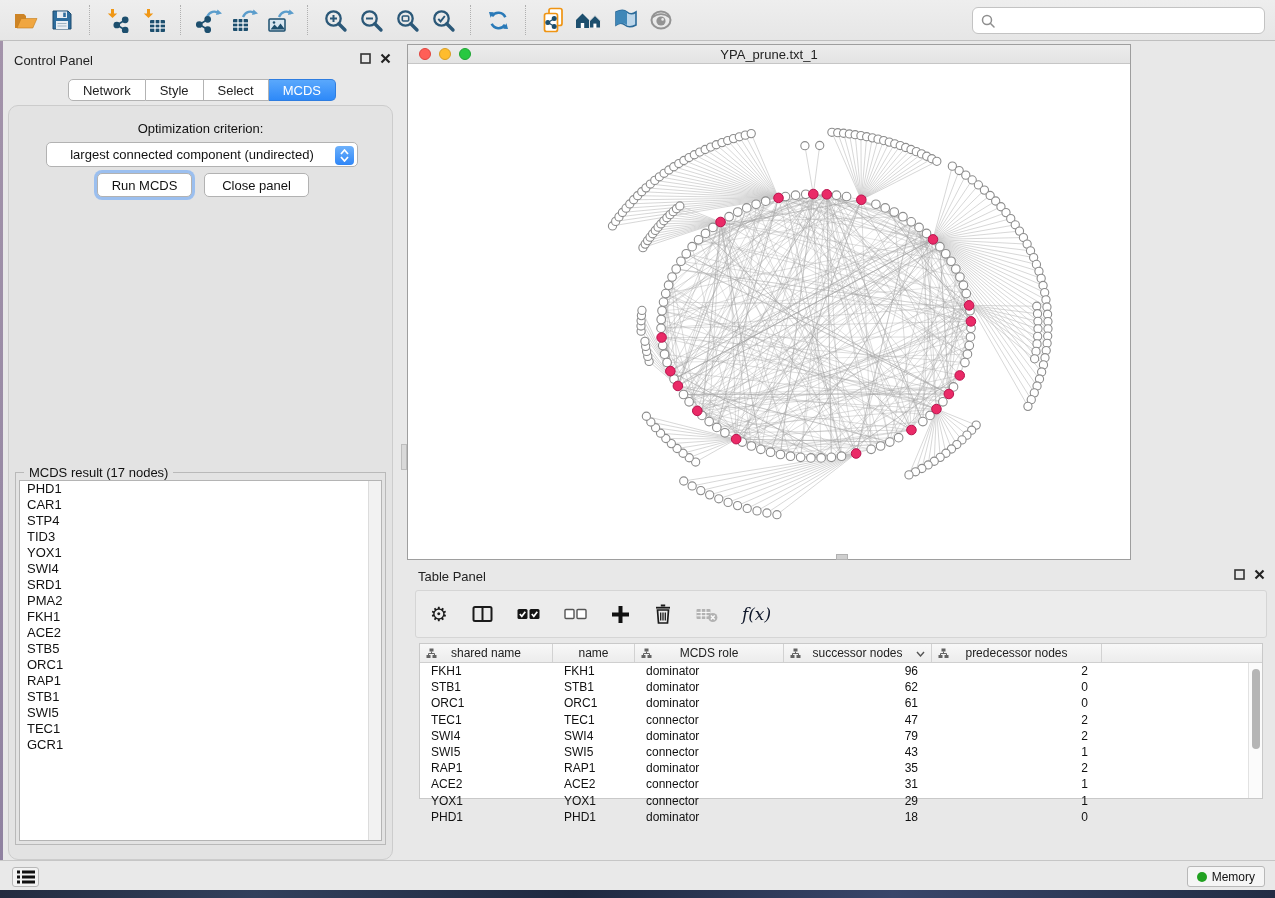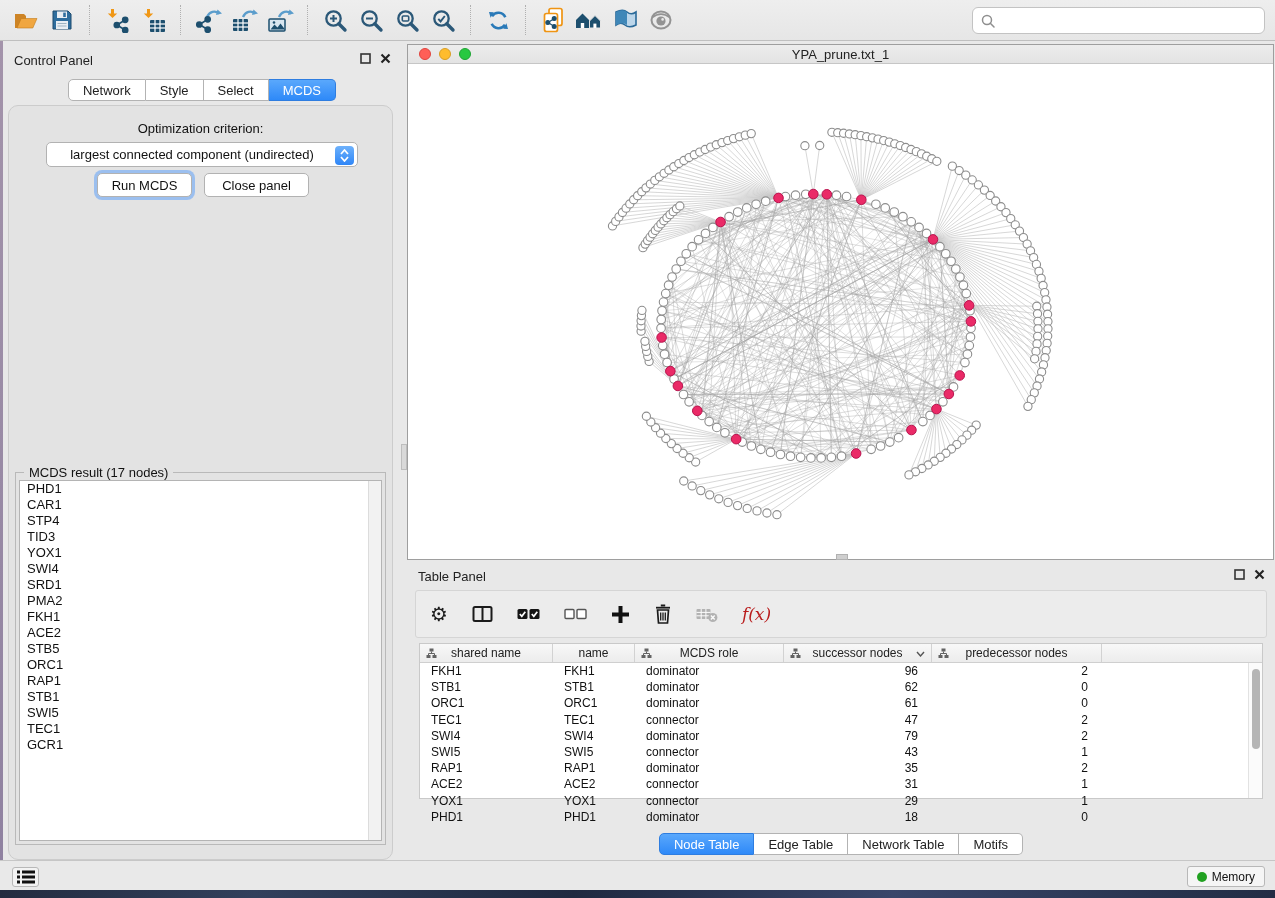--- a/index.html
+++ b/index.html
@@ -48,35 +48,35 @@
   .btn-close { left:195px; width:105px; }
   .groupbox { position:absolute; left:6px; width:371px; top:366px; height:373px; border:1px solid #b9b9b9; }
   .groupbox-title { position:absolute; top:-8px; left:8px; background:#e3e3e3; padding:0 5px; font-size:13px; color:#111; }
   .mcds-list { position:absolute; left:3px; right:3px; top:7px; bottom:3px; background:#fff; border:1px solid #b4b4b4; overflow:hidden; }
   .mcds-item { font-size:13px; height:16px; line-height:16px; padding-left:7px; color:#111; }
   .mcds-scroll { position:absolute; right:1px; top:1px; bottom:1px; width:13px; background:#f2f2f2; border-left:1px solid #dcdcdc; }
 
   .v-divider-handle { position:absolute; left:401px; top:444px; width:6px; height:26px; background:#d9d9d9; border:1px solid #bdbdbd; }
 
   
-  .netwin { position:absolute; left:407px; top:44px; width:867px; height:516px; border:1px solid #9e9e9e; background:#fff; }
+  .netwin { position:absolute; left:407px; top:44px; width:724px; height:516px; border:1px solid #9e9e9e; background:#fff; }
   .netwin-titlebar { position:relative; height:19px; background:linear-gradient(#ececec,#e3e3e3); border-bottom:1px solid #c6c6c6;
     display:flex; align-items:center; justify-content:center; }
   .netwin-title { font-size:13px; color:#222; }
   .traffic { position:absolute; left:11px; top:3px; display:flex; gap:8px; }
   .light { width:12px; height:12px; border-radius:50%; }
   .net-canvas { position:absolute; left:0; top:19px; width:866px; height:495px; }
   .split-handle { position:absolute; left:428px; bottom:-1px; width:12px; height:6px; background:#cfcfcf; border:1px solid #b2b2b2; }
 
   
   .tpanel { position:absolute; left:407px; top:563px; width:868px; height:297px; background:#e8e8e8; }
   .tp-toolbar { position:absolute; left:8px; right:8px; top:27px; height:48px; background:#ececec;
     border:1px solid #d5d5d5; border-radius:3px; display:flex; align-items:center; padding-left:14px; gap:24px; }
   .tp-icon { display:flex; align-items:center; justify-content:center; }
-  .fx-label { font-family:"DejaVu Serif",serif; font-style:italic; font-size:17px; color:#b91c1c; }
+  .fx-label { font-family:"DejaVu Serif",serif; font-style:italic; font-size:17px; color:#0f172a; }
   .gear-glyph { font-family:"DejaVu Sans",sans-serif; font-size:20px; color:#1b1b1b; line-height:1; }
 
   .ntable { position:absolute; left:12px; right:12px; top:80px; height:156px; background:#fff; border:1px solid #c9c9c9; }
   .thead { display:flex; height:19px; background:linear-gradient(#f8f8f8,#ececec); border-bottom:1px solid #cfcfcf; }
   .th { position:relative; border-right:1px solid #d2d2d2; display:flex; align-items:center; justify-content:center;
     font-size:12px; color:#222; flex:0 0 auto; }
   .th .hicon { position:absolute; left:6px; top:4px; }
   .th .sorticon { position:absolute; right:6px; top:7px; }
   .trow { display:flex; height:16.2px; }
   .td { font-size:12px; line-height:16px; padding-left:11px; color:#111; flex:0 0 auto; overflow:hidden; white-space:nowrap; }
@@ -1291,26 +1291,20 @@
           <div class="td" style="width: 149px;">dominator</div>
           <div class="td num" style="width: 148px;">18</div>
           <div class="td num" style="width: 170px;">0</div>
         </div>
       </div>
     <div class="tscroll">
         <div class="tthumb"></div>
       </div>
   </div>
 
-  <div class="tp-tabs seg-tabs" id="tp-tabs" style="position:absolute;top:270px;">
-      <span class="seg-tab active">Node Table</span>
-      <span class="seg-tab">Edge Table</span>
-      <span class="seg-tab">Network Table</span>
-      <span class="seg-tab">Motifs</span>
-    </div>
 </div>
 
 <div class="statusbar">
   <span class="stat-left-btn">
     <svg width="18" height="14" viewBox="0 0 18 14">
       <g fill="#111">
         <rect x="0" y="0.5" width="3" height="3"></rect>
           <rect x="5" y="0.5" width="13" height="3"></rect>
         <rect x="0" y="5.5" width="3" height="3"></rect>
           <rect x="5" y="5.5" width="13" height="3"></rect>

